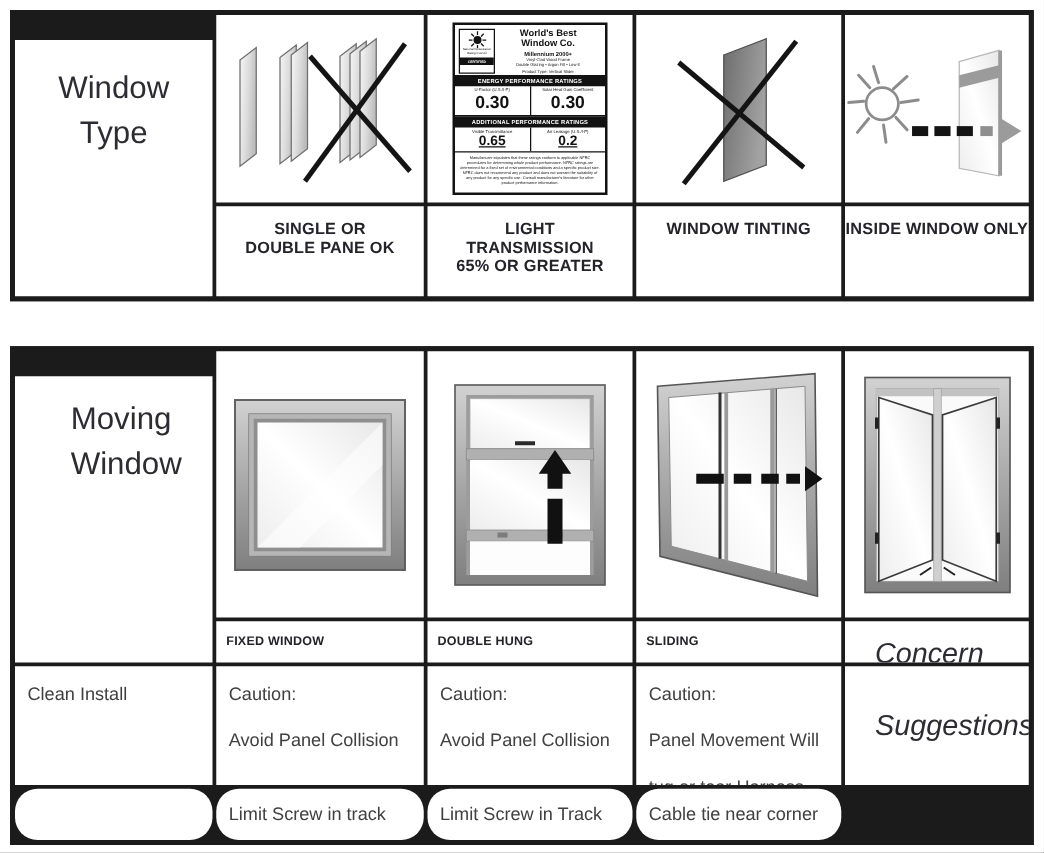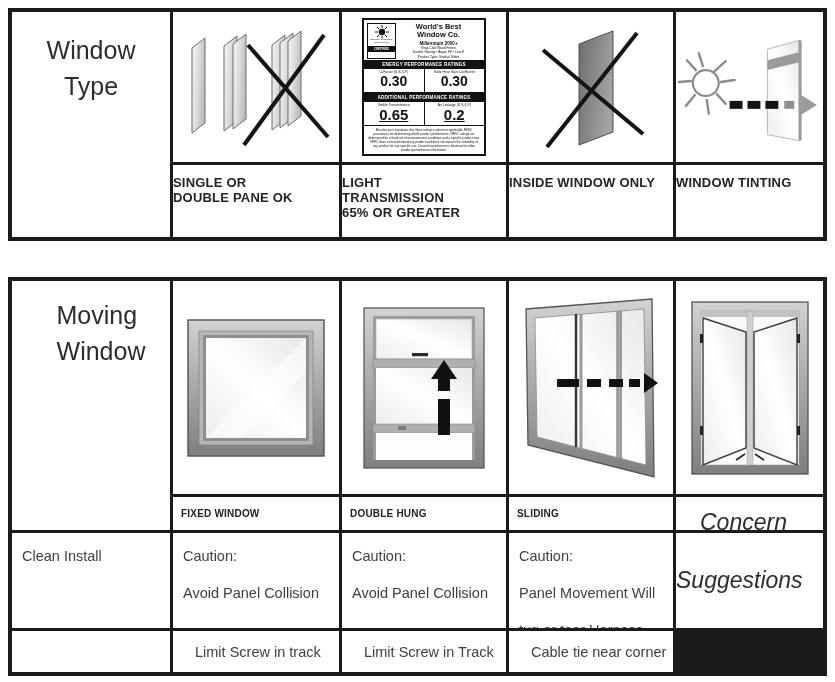--- a/index.html
+++ b/index.html
@@ -6,57 +6,57 @@
   .page{position:relative;width:835px;height:682px;background:#fff;overflow:hidden;
         font-family:"Liberation Sans",sans-serif;color:#26262b;}
   .tbl{position:absolute;left:8px;display:grid;background:#1b1b1b;border:4px solid #1b1b1b;
        grid-gap:3px;width:811px;}
   #t1{top:8px;height:225px;grid-template-columns:158px 166px 164px 164px 1fr;
       grid-template-rows:1fr 72px;}
   #t2{top:277px;height:391px;grid-template-columns:158px 166px 164px 164px 1fr;
       grid-template-rows:213px 33px 95px 1fr;}
   .cell{background:#fff;overflow:hidden;}
   .pre{white-space:pre-line;}
-  .head-cell{display:flex;justify-content:center;}
+  .head-cell{display:flex;justify-content:center;margin-top:20px;}
   .big{font-size:25px;line-height:1.45;color:#2c2c32;}
   #t1 .head-cell .big{text-align:center;padding-top:20px;}
   #t2 .head-cell{justify-content:center;}
   #t2 .head-cell .big{padding:16px 0 0 20px;}
   .icon-cell{display:flex;align-items:center;justify-content:center;}
-  .t1label{padding-top:10px;text-align:left;font-size:13px;font-weight:bold;
+  .t1label{padding-top:10px;text-align:center;font-size:13px;font-weight:bold;
            letter-spacing:.2px;color:#232329;}
   .t2label{display:flex;align-items:center;padding-left:8px;font-size:10px;
            font-weight:bold;letter-spacing:.2px;color:#232329;}
   .rowhead{font-size:23px;color:#2c2c32;font-style:italic;}
   .rowhead.top{padding:12px 0 0 24px;}
-  .rowhead.mid{display:flex;align-items:center;}
+  .rowhead.mid{display:flex;align-items:center;padding-left:24px;}
   .bodytext{font-size:14.5px;color:#404040;}
   .concern{padding:5px 8px 0 10px;line-height:37px;}
-  .suggest{display:flex;align-items:center;padding-left:22px;}
+  .suggest{display:flex;align-items:center;padding-left:10px;border-radius:18px;}
   
   .nfrc{width:120px;height:134px;background:#fff;border:2px solid #121212;
         display:flex;flex-direction:column;color:#111;}
   .nfrc-head{display:flex;padding:3px 3px 1px 3px;}
   .nfrc-logo{width:27px;border:1px solid #121212;display:flex;flex-direction:column;
              align-items:center;flex-shrink:0;}
   .nfrc-logo-txt{font-size:2.4px;line-height:1.2;text-align:center;padding:0 1px;}
   .nfrc-cert{background:#121212;color:#fff;font-size:2.8px;font-weight:bold;
              width:100%;text-align:center;padding:1px 0;margin-top:1px;}
   .nfrc-title{flex:1;text-align:center;}
   .nfrc-co{font-size:7.5px;font-weight:bold;line-height:1.1;}
   .nfrc-prod{font-size:4.6px;font-weight:bold;margin-top:1.5px;}
   .nfrc-sub{font-size:3.3px;line-height:1.35;}
   .nfrc-bar{background:#121212;color:#fff;font-size:4.6px;font-weight:bold;
             text-align:center;padding:2px 0;letter-spacing:.2px;}
   .nfrc-vals{display:flex;border-bottom:1px solid #121212;}
   .nfrc-val{flex:1;text-align:center;padding:1px 0 2px 0;}
   .nfrc-val + .nfrc-val{border-left:1px solid #121212;}
   .nfrc-val .lbl{font-size:3.4px;}
   .nfrc-val .num{font-size:14px;font-weight:bold;line-height:1.1;}
-  .nfrc-val .num.small{font-size:15px;text-decoration:underline;}
+  .nfrc-val .num.small{font-size:11px;text-decoration:underline;}
   .nfrc-fine{font-size:3.1px;line-height:1.3;padding:2px 4px;text-align:center;flex:1;}
   .defs{position:absolute;width:0;height:0;}
 </style>
 </head>
 <body>
 
 <div class="page">
 
   <svg class="defs" aria-hidden="true">
     <defs>
@@ -191,22 +191,22 @@
         <rect x="109" y="76" width="10" height="8" fill="#8f8f8f"></rect>
         <polygon points="126,70 142,80 126,90" fill="#9b9b9b"></polygon>
       </svg>
     </div>
 
     <div class="cell t1label pre">SINGLE OR
 DOUBLE PANE OK</div>
     <div class="cell t1label pre">LIGHT
 TRANSMISSION
 65% OR GREATER</div>
+    <div class="cell t1label pre">WINDOW TINTING</div>
     <div class="cell t1label pre">INSIDE WINDOW ONLY</div>
-    <div class="cell t1label pre">WINDOW TINTING</div>
   </div>
 
   <div class="tbl" id="t2">
 
     <div class="cell head-cell" style="grid-row:1/3">
       <div class="big pre">Moving
 Window</div>
     </div>
 
     <div class="cell icon-cell">

